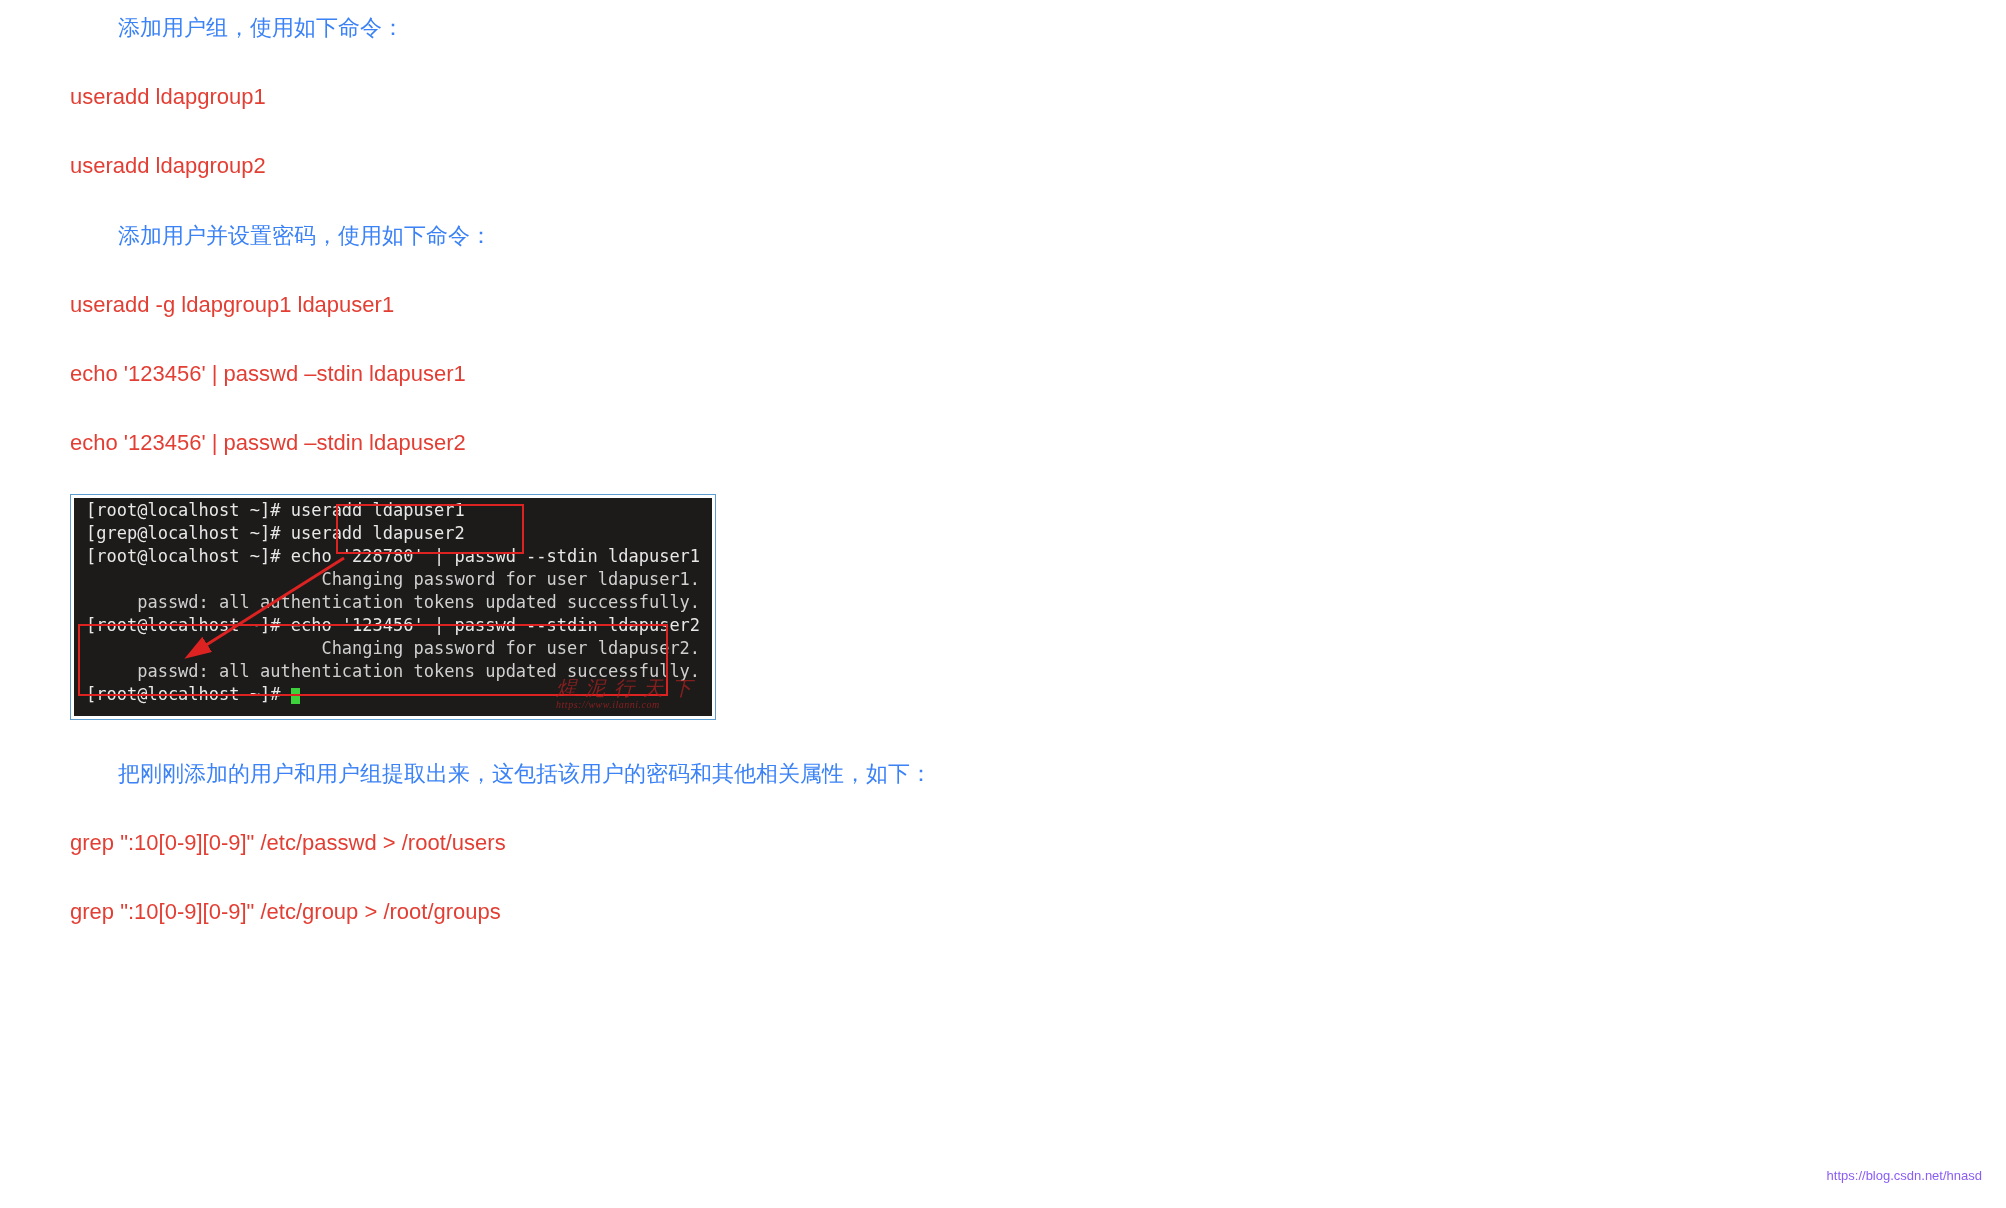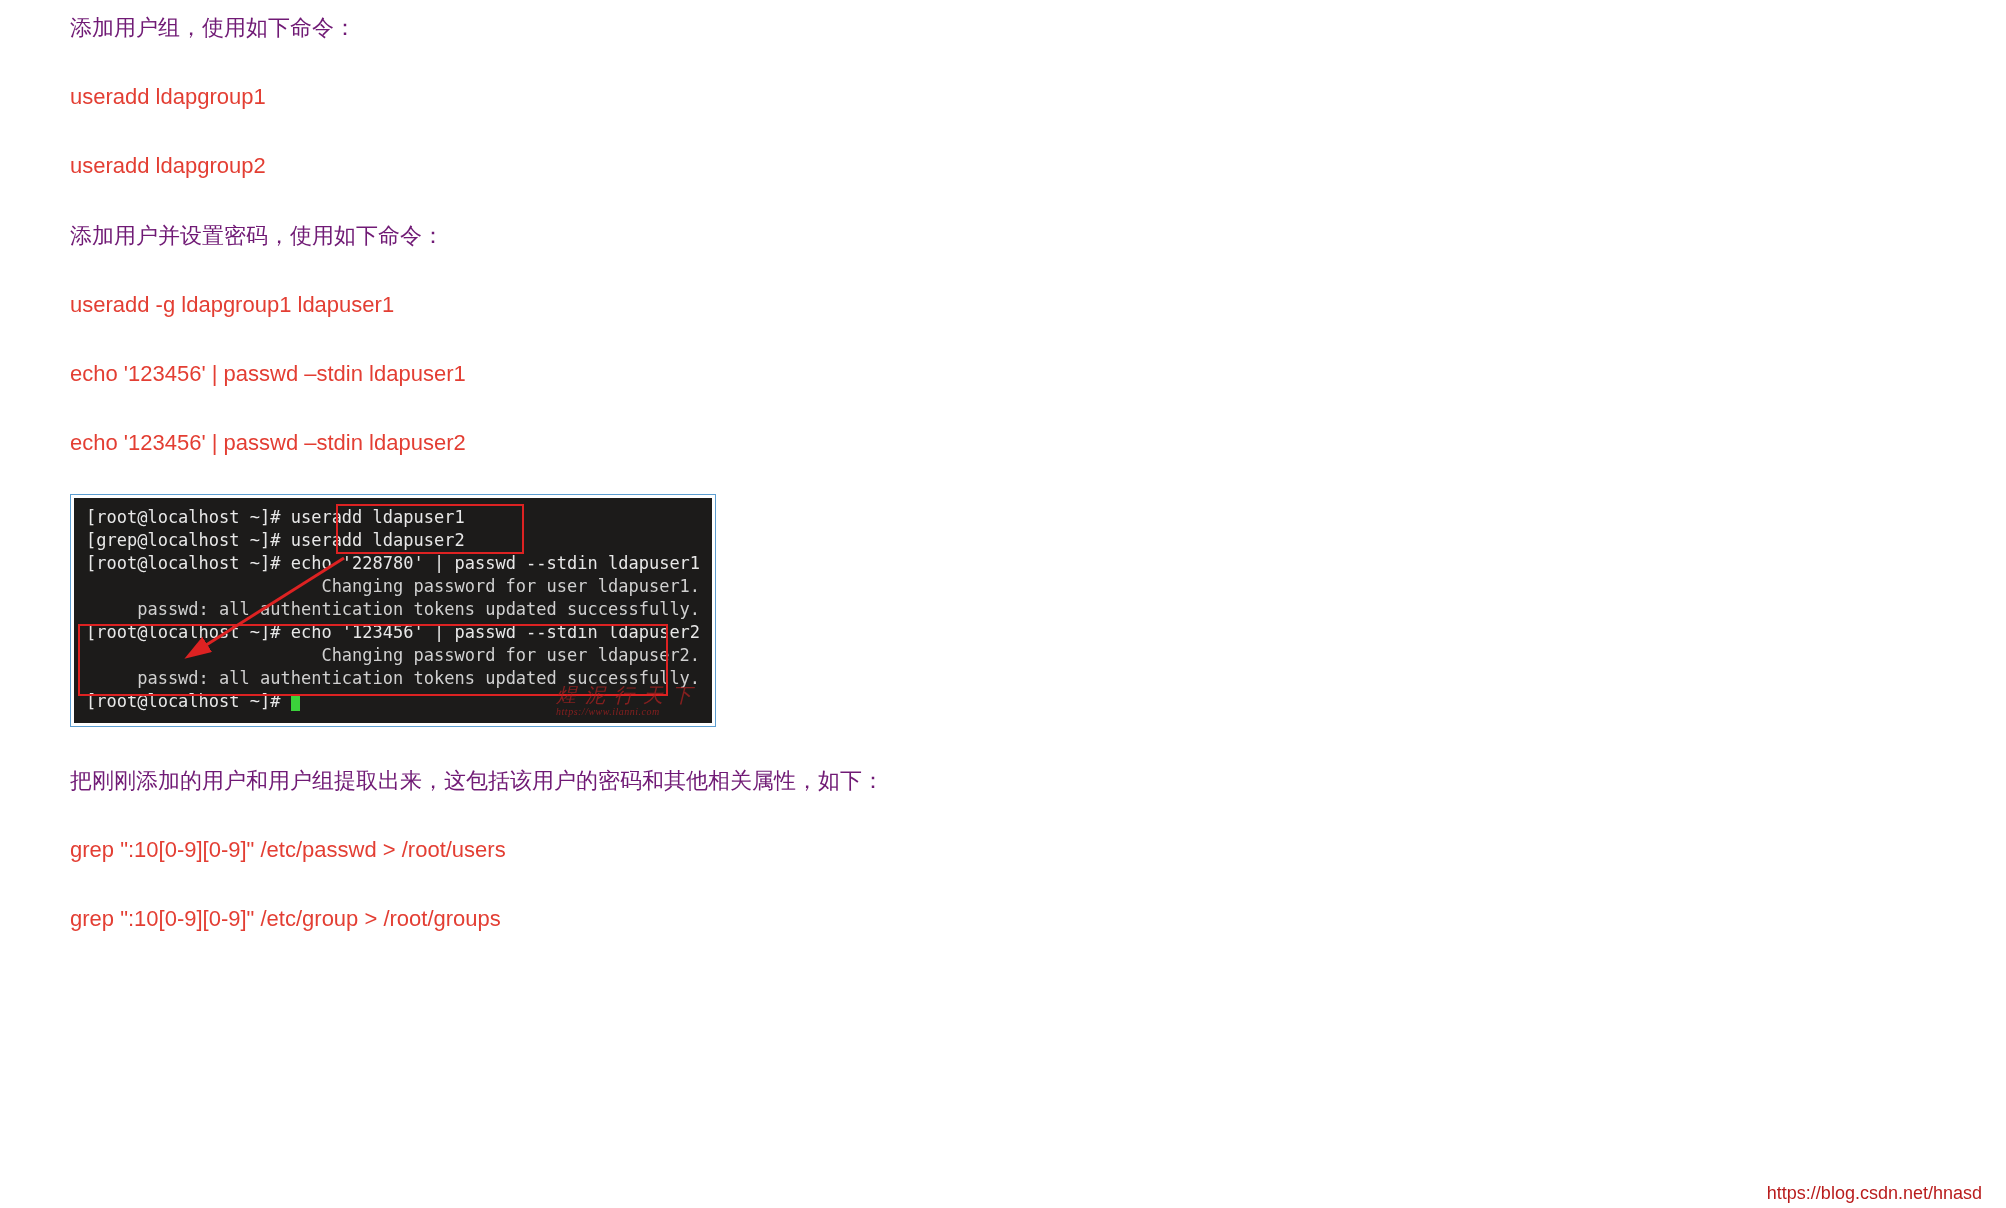--- a/index.html
+++ b/index.html
@@ -12,39 +12,40 @@
   .page {
     padding: 10px 70px 0 70px;
     max-width: 1400px;
   }
   p {
     margin: 0 0 34px 0;
     font-size: 22px;
     line-height: 1.6;
   }
   .black {
-    color: #701a75;
+    color: #3b82f6;
+    margin-left: 48px;
   }
   .red {
     color: #e33e33;
   }
   .term-block {
     display: inline-block;
     border: 1px solid #5c9ed1;
     padding: 3px;
     margin: 0 0 36px 0;
     background: #fff;
   }
   .term {
     background: #1c1b1a;
     color: #e8e8e8;
     font-family: "Menlo", "Consolas", monospace;
     font-size: 17px;
     line-height: 1.35;
-    padding: 8px 12px 10px 12px;
+    padding: 1px 12px 10px 12px;
     position: relative;
     min-width: 576px;
   }
   .term .dim { color: #d0d0d0; text-align: right; }
   .hlbox {
     border: 2px solid #d22;
     position: absolute;
     pointer-events: none;
   }
   .hl1 { left: 262px; top: 6px; width: 184px; height: 46px; }
@@ -75,23 +76,23 @@
   }
   .cursor {
     display: inline-block;
     width: 9px; height: 16px;
     background: #3bd23b;
     vertical-align: text-bottom;
   }
   .footmark {
     position: fixed;
     right: 24px;
-    bottom: 4px;
-    font-size: 18px;
-    color: #b91c1c;
+    bottom: 25px;
+    font-size: 13px;
+    color: #8b5cf6;
     font-family: Arial, sans-serif;
   }
 </style>
 </head>
 <body>
 
 <div class="page">
 
   <p class="black">添加用户组，使用如下命令：</p>
 

